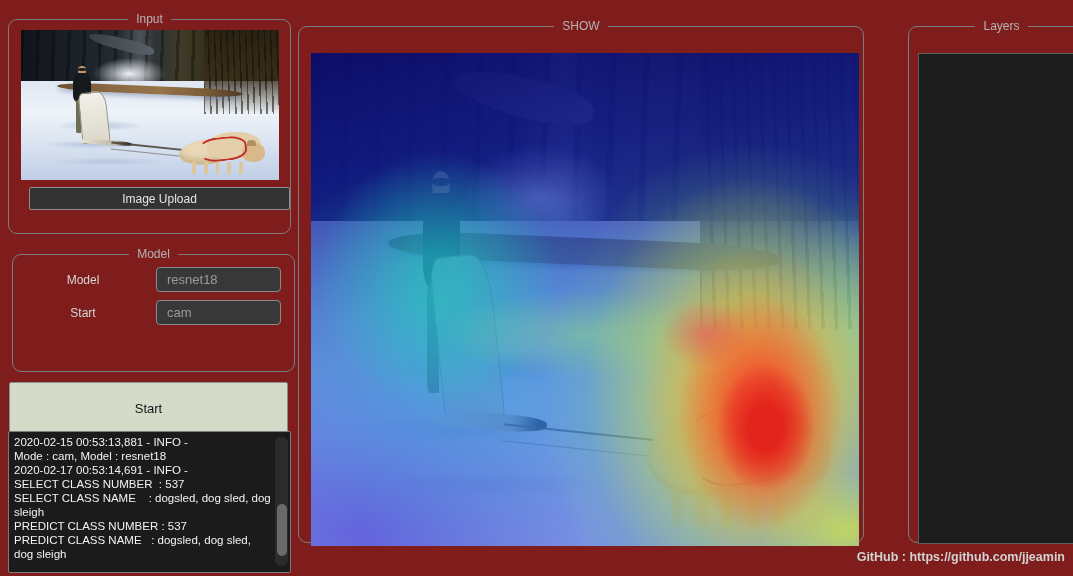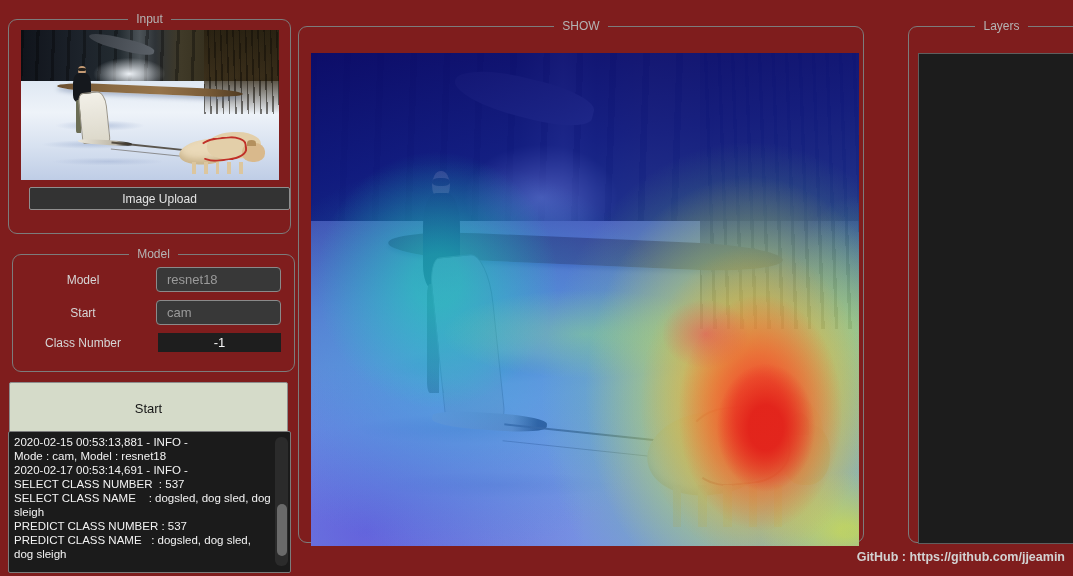--- a/index.html
+++ b/index.html
@@ -187,24 +187,20 @@
   <fieldset class="gbox" id="modelBox">
     <legend class="gtitle">Model</legend>
     <div class="frow first">
       <label class="flabel">Model</label>
       <input class="ftext" value="resnet18" style="">
     </div>
     <div class="frow">
       <label class="flabel">Start</label>
       <input class="ftext" value="cam" style="">
     </div>
-    <div class="frow">
-      <label class="flabel">Class Number</label>
-      <input class="fnum" value="-1" style="">
-    </div>
   </fieldset>
 
   <button class="start">Start</button>
 
   <div class="log">
     <div class="logtext">2020-02-15 00:53:13,881 - INFO -
 Mode : cam, Model : resnet18
 2020-02-17 00:53:14,691 - INFO -
 SELECT CLASS NUMBER  : 537
 SELECT CLASS NAME    : dogsled, dog sled, dog sleigh

